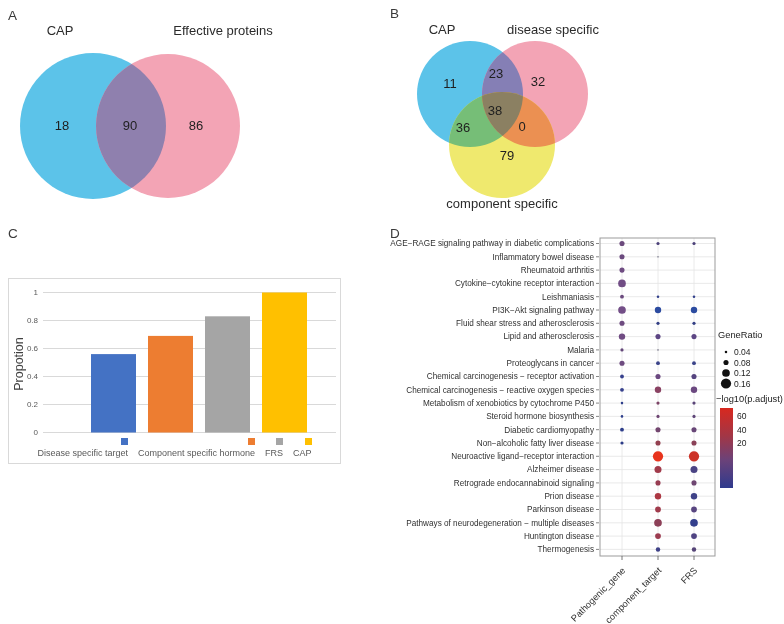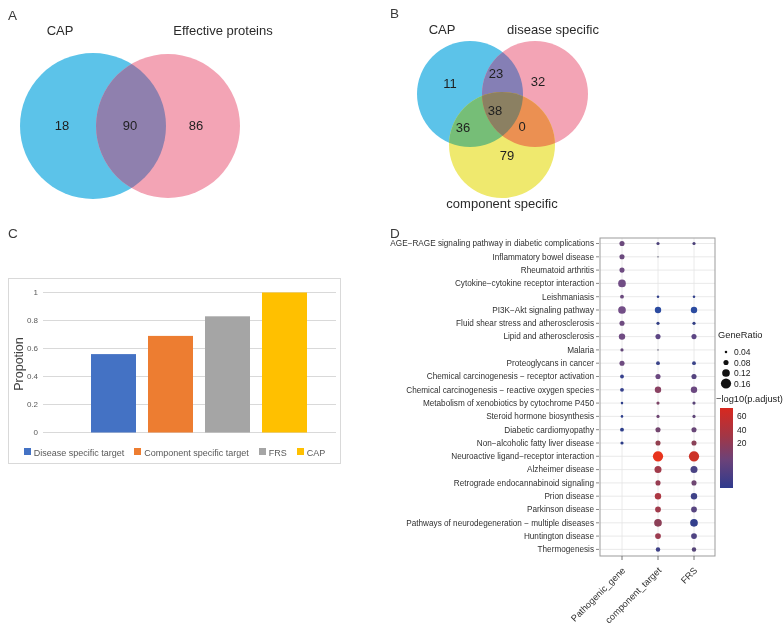--- a/index.html
+++ b/index.html
@@ -7,21 +7,21 @@
           font-family:"Liberation Sans", sans-serif;}
   .figure svg{position:absolute;overflow:visible;}
   .plabel{position:absolute;font-size:13.5px;color:#3a3a3a;}
   .vlabel{font-size:13px;text-anchor:middle;fill:#2b2b2b;}
   .vnum{font-size:13px;text-anchor:middle;fill:#1f1f1f;}
   .cbox{position:absolute;background:#fff;border:1px solid #d9d9d9;}
   .ctick{font-size:8px;fill:#595959;}
   .ylab{font-size:12.5px;fill:#404040;text-anchor:middle;}
   .clegend{position:absolute;left:0;right:0;bottom:5px;display:flex;justify-content:center;
            gap:10px;font-size:9px;color:#595959;white-space:nowrap;}
-  .clegitem{display:inline-flex;align-items:flex-start;gap:3px;}
+  .clegitem{display:inline-flex;align-items:flex-end;gap:3px;flex-direction:column;}
   .sw{width:7px;height:7px;display:inline-block;}
   .rlab{font-size:8.2px;fill:#303030;}
   .xlab{font-size:9.3px;fill:#303030;}
   .llab{font-size:8.5px;fill:#222;}
   .ltitle{font-size:9.3px;fill:#222;}
 </style>
 </head>
 <body>
 
 <div class="figure">
@@ -99,21 +99,21 @@
         <rect x="196" y="37.3" width="45" height="116.2" fill="#A5A5A5"></rect>
         <rect x="253" y="13.5" width="45" height="140.0" fill="#FFC000"></rect>
       </svg>
     <div class="clegend">
         <span class="clegitem">
           <span class="sw" style="background: rgb(68, 114, 196);"></span>
           <span>Disease specific target</span>
         </span>
         <span class="clegitem">
           <span class="sw" style="background: rgb(237, 125, 49);"></span>
-          <span>Component specific target</span>
+          <span>Component specific hormone</span>
         </span>
         <span class="clegitem">
           <span class="sw" style="background: rgb(165, 165, 165);"></span>
           <span>FRS</span>
         </span>
         <span class="clegitem">
           <span class="sw" style="background: rgb(255, 192, 0);"></span>
           <span>CAP</span>
         </span>
       </div>

